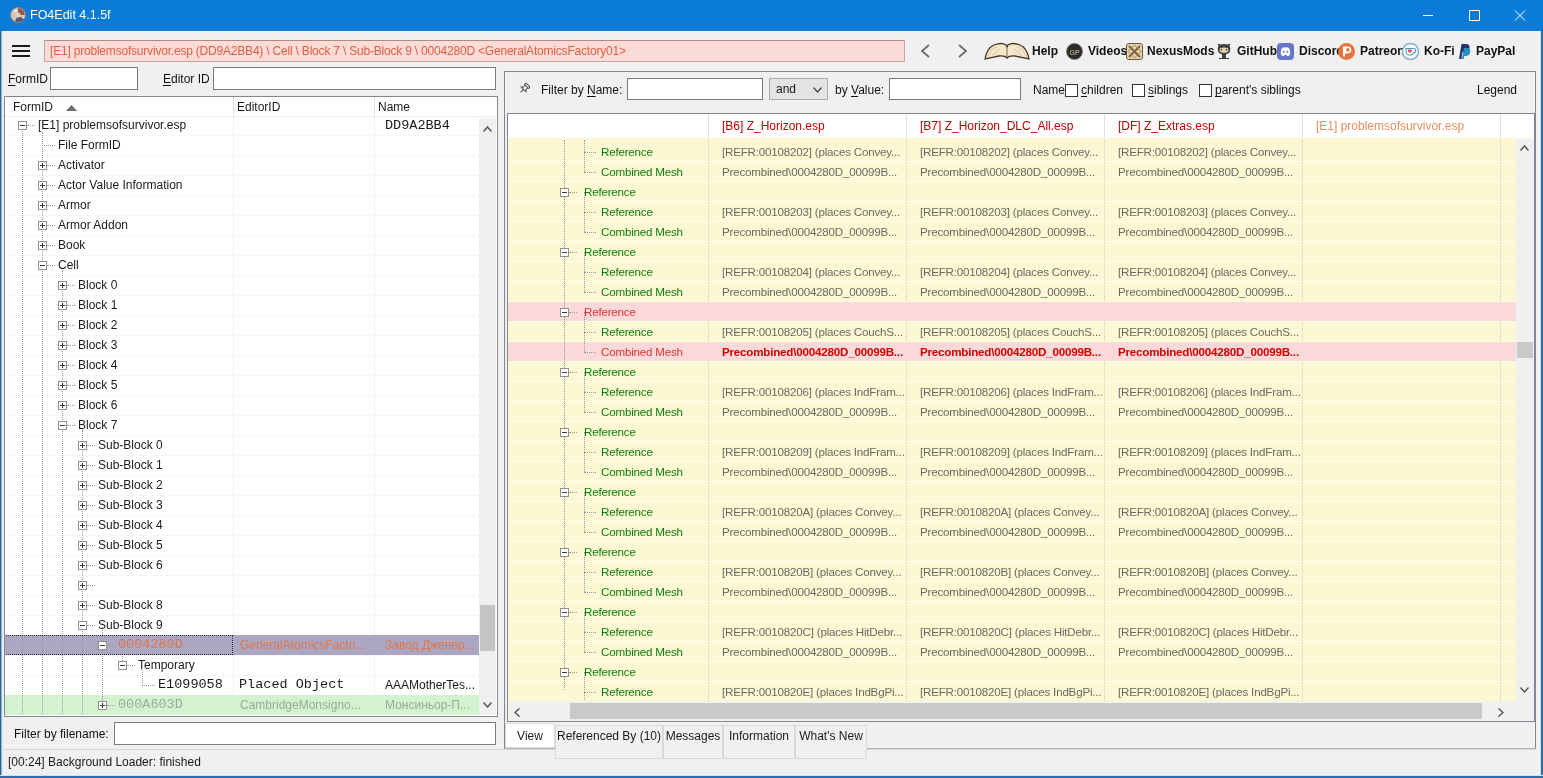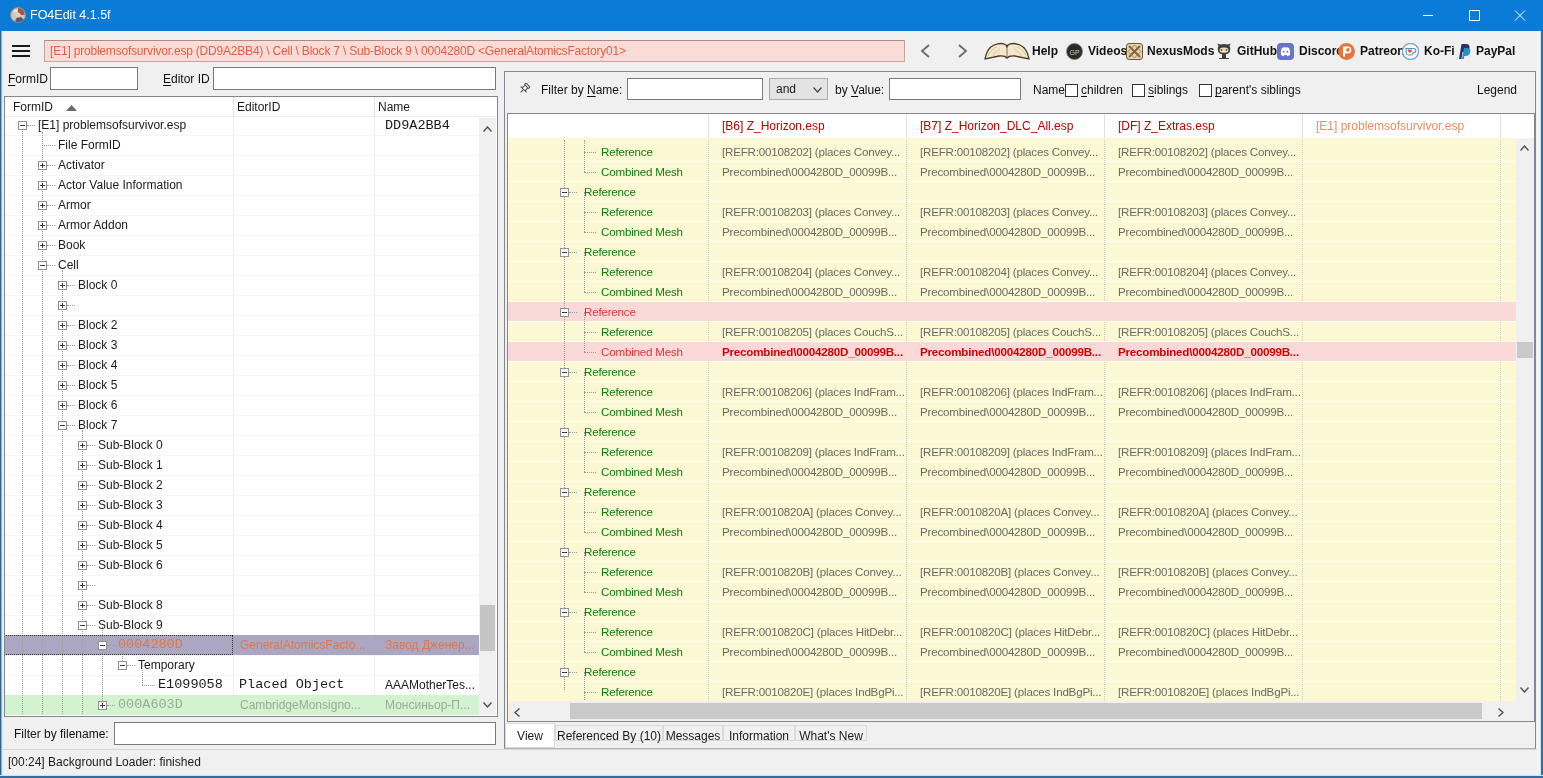--- a/index.html
+++ b/index.html
@@ -41,21 +41,21 @@
 #rthdr { position:absolute; left:0; top:0; width:1026px; height:24px; background:#fff; }
 #rthdr .col { position:absolute; top:0; height:24px; line-height:24px; font-size:12px; }
 #rtrows { position:absolute; left:0; top:26px; width:1008px; height:561px; overflow:hidden; }
 .rrow { position:absolute; left:0; width:1008px; height:20px; }
 .rrow .cell { position:absolute; top:0; height:20px; line-height:20px; white-space:nowrap; overflow:hidden; font-size:11.6px; letter-spacing:-0.2px; color:#6b6b62; }
 .dotcol { position:absolute; top:0; width:1px; height:561px; border-left:1px dotted #cfcdbd; }
 .grn, .rrow .cell.grn { color:#0e7d0e; }
 .red, .rrow .cell.red { color:#e03434; }
 .bred, .rrow .cell.bred { color:#d40000; font-weight:bold; }
 
-.tab { position:absolute; top:653px; height:16px; background:#f0f0f0; border:1px solid #d9d9d9; line-height:20px; text-align:center; font-size:12px; color:#1a1a1a; }
+.tab { position:absolute; top:653px; height:34px; background:#f0f0f0; border:1px solid #d9d9d9; line-height:20px; text-align:center; font-size:12px; color:#1a1a1a; }
 .tab.active { background:#fff; top:651px; height:25px; border-color:#d9d9d9; z-index:2; line-height:24px; }
 
 .cb { position:absolute; width:13px; height:13px; background:#fff; border:1px solid #333; }
 </style></head><body>
 
 <div id="titlebar">
 <svg class="abs" style="left:10px;top:7px" width="16" height="16" viewBox="0 0 16 16">
       <circle cx="8" cy="8" r="7.5" fill="#cfc8bb" stroke="#8a8a92" stroke-width="1"></circle>
       <path d="M8 1 A7 7 0 0 1 14.8 8 L8 8 Z" fill="#a05548"></path>
       <path d="M8 8 L14 12.5 A7 7 0 0 1 5 14.3 Z" fill="#5c5878"></path>
@@ -244,20 +244,23 @@
 </div>
 <div class="rowline" style="top:157px"></div>
 <div class="trow" style="top:137px;z-index:3">
         <span class="txt" style="left:53px;color:#1a1a1a">Cell</span>
 </div>
 <div class="rowline" style="top:177px"></div>
 <div class="trow" style="top:157px;z-index:3">
         <span class="txt" style="left:73px;color:#1a1a1a">Block 0</span>
 </div>
 <div class="rowline" style="top:197px"></div>
+<div class="trow" style="top:177px;z-index:3">
+        <span class="txt" style="left:73px;color:#1a1a1a">Block 1</span>
+</div>
 <div class="rowline" style="top:217px"></div>
 <div class="trow" style="top:197px;z-index:3">
         <span class="txt" style="left:73px;color:#1a1a1a">Block 2</span>
 </div>
 <div class="rowline" style="top:237px"></div>
 <div class="trow" style="top:217px;z-index:3">
         <span class="txt" style="left:73px;color:#1a1a1a">Block 3</span>
 </div>
 <div class="rowline" style="top:257px"></div>
 <div class="trow" style="top:237px;z-index:3">

